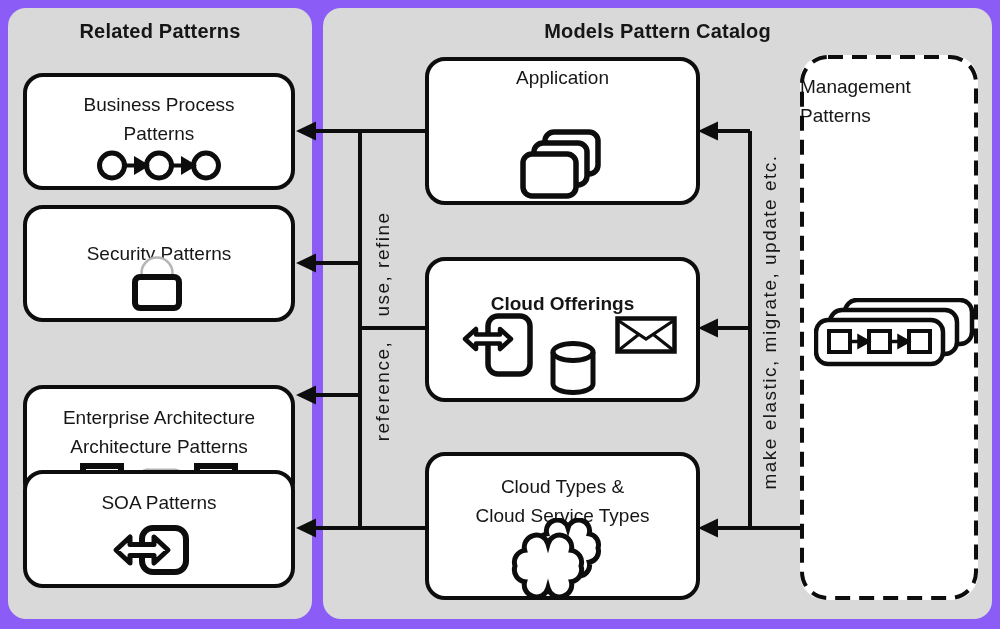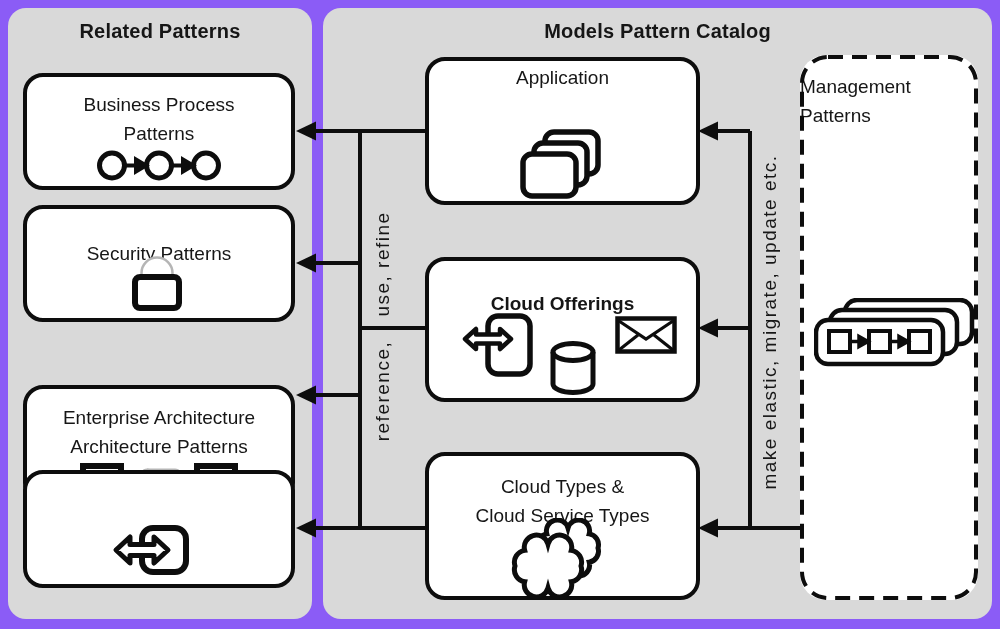--- a/index.html
+++ b/index.html
@@ -72,20 +72,21 @@
       <g stroke="#b5b5b5" stroke-width="2" fill="none">
         <ellipse cx="68" cy="17" rx="7.5" ry="10.5"></ellipse>
         <line x1="68" y1="6.5" x2="96" y2="6.5"></line>
           <line x1="68" y1="27.5" x2="96" y2="27.5"></line>
         <path d="M96 6.5 A 7.5 10.5 0 0 1 96 27.5"></path>
       </g>
     </svg>
   </div>
 
   <div class="pbox" style="left:23px;top:470px;width:272px;height:118px;padding-top:14px;">
+    <span class="tline">SOA Patterns</span>
     <svg class="icon-abs" style="top:50px;margin-left:-5px;" width="88" height="52" viewBox="0 0 88 52">
       <rect x="32" y="4" width="44" height="44" rx="11" fill="#fff" stroke="#0d0d0d" stroke-width="6"></rect>
       <path d="M6 26 L20 13 L20 20.5 L44 20.5 L44 13 L58 26 L44 39 L44 31.5 L20 31.5 L20 39 Z" fill="#fff" stroke="#0d0d0d" stroke-width="5" stroke-linejoin="round"></path>
     </svg>
   </div>
 
   <div class="pbox" style="left:425px;top:57px;width:275px;height:148px;padding-top:2px;">
     <span class="tline">Application</span>
     <svg class="icon-abs" style="top:68px;margin-left:-3px;" width="82" height="70" viewBox="0 0 82 70">
       <g fill="#fff" stroke="#0d0d0d" stroke-width="5.5">

